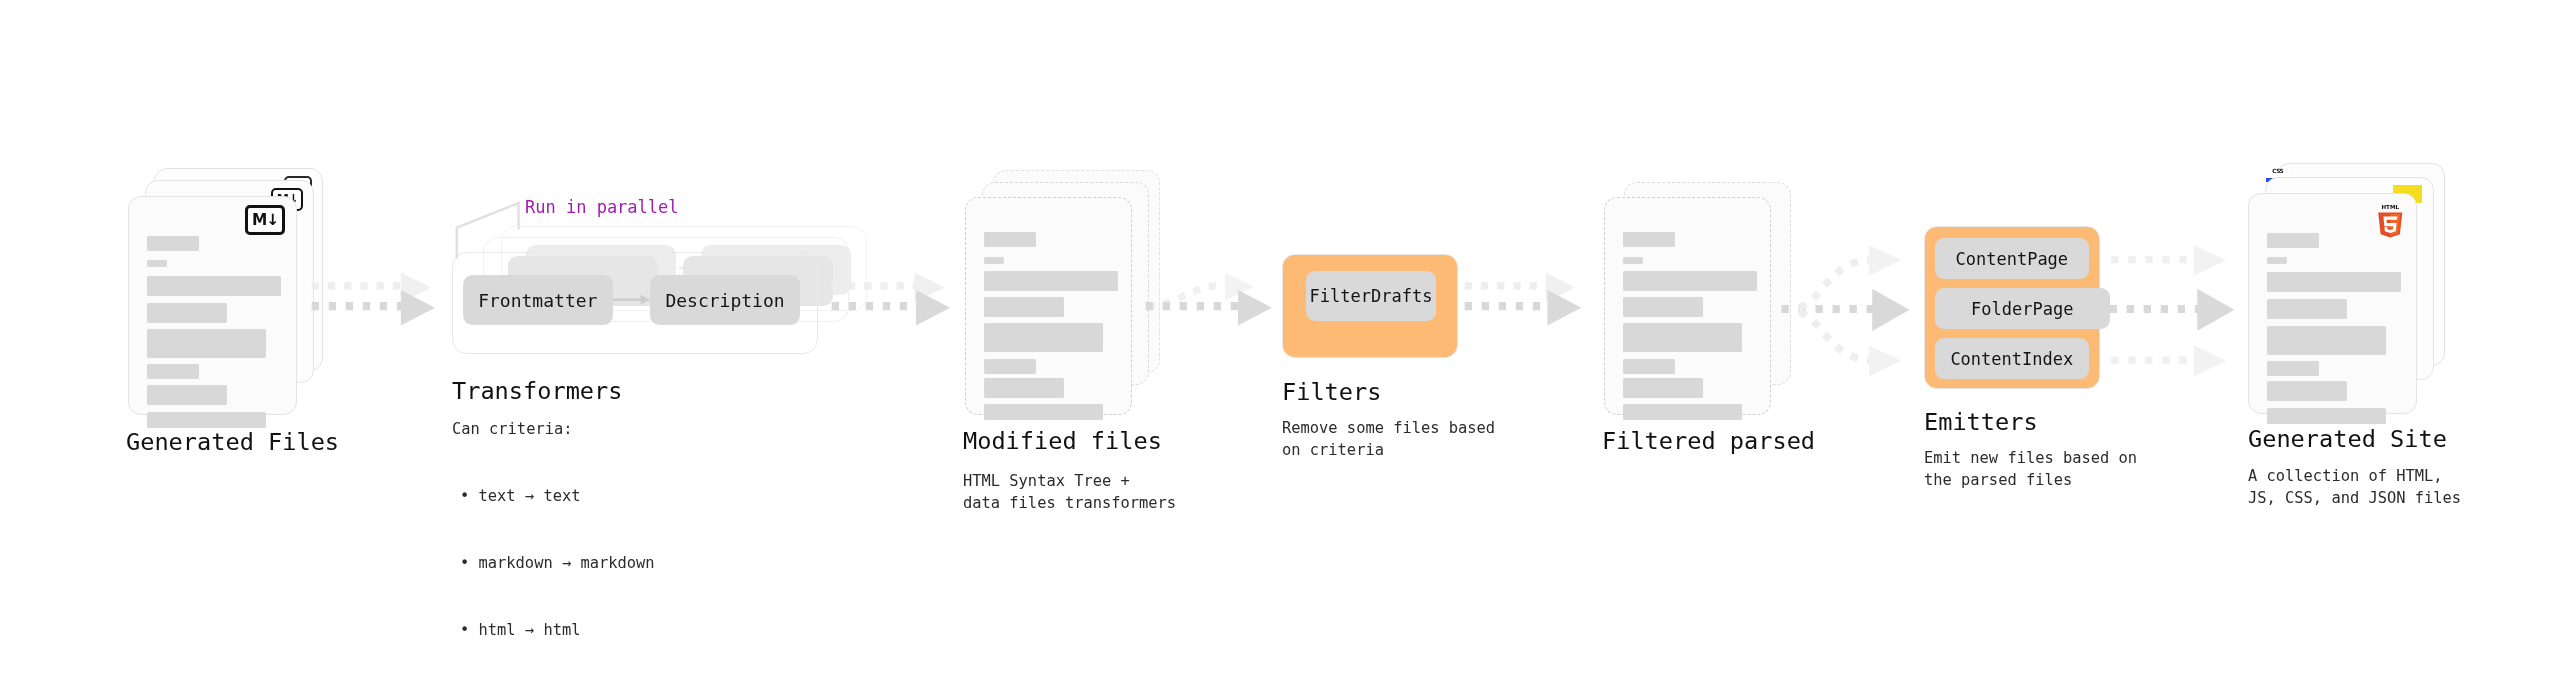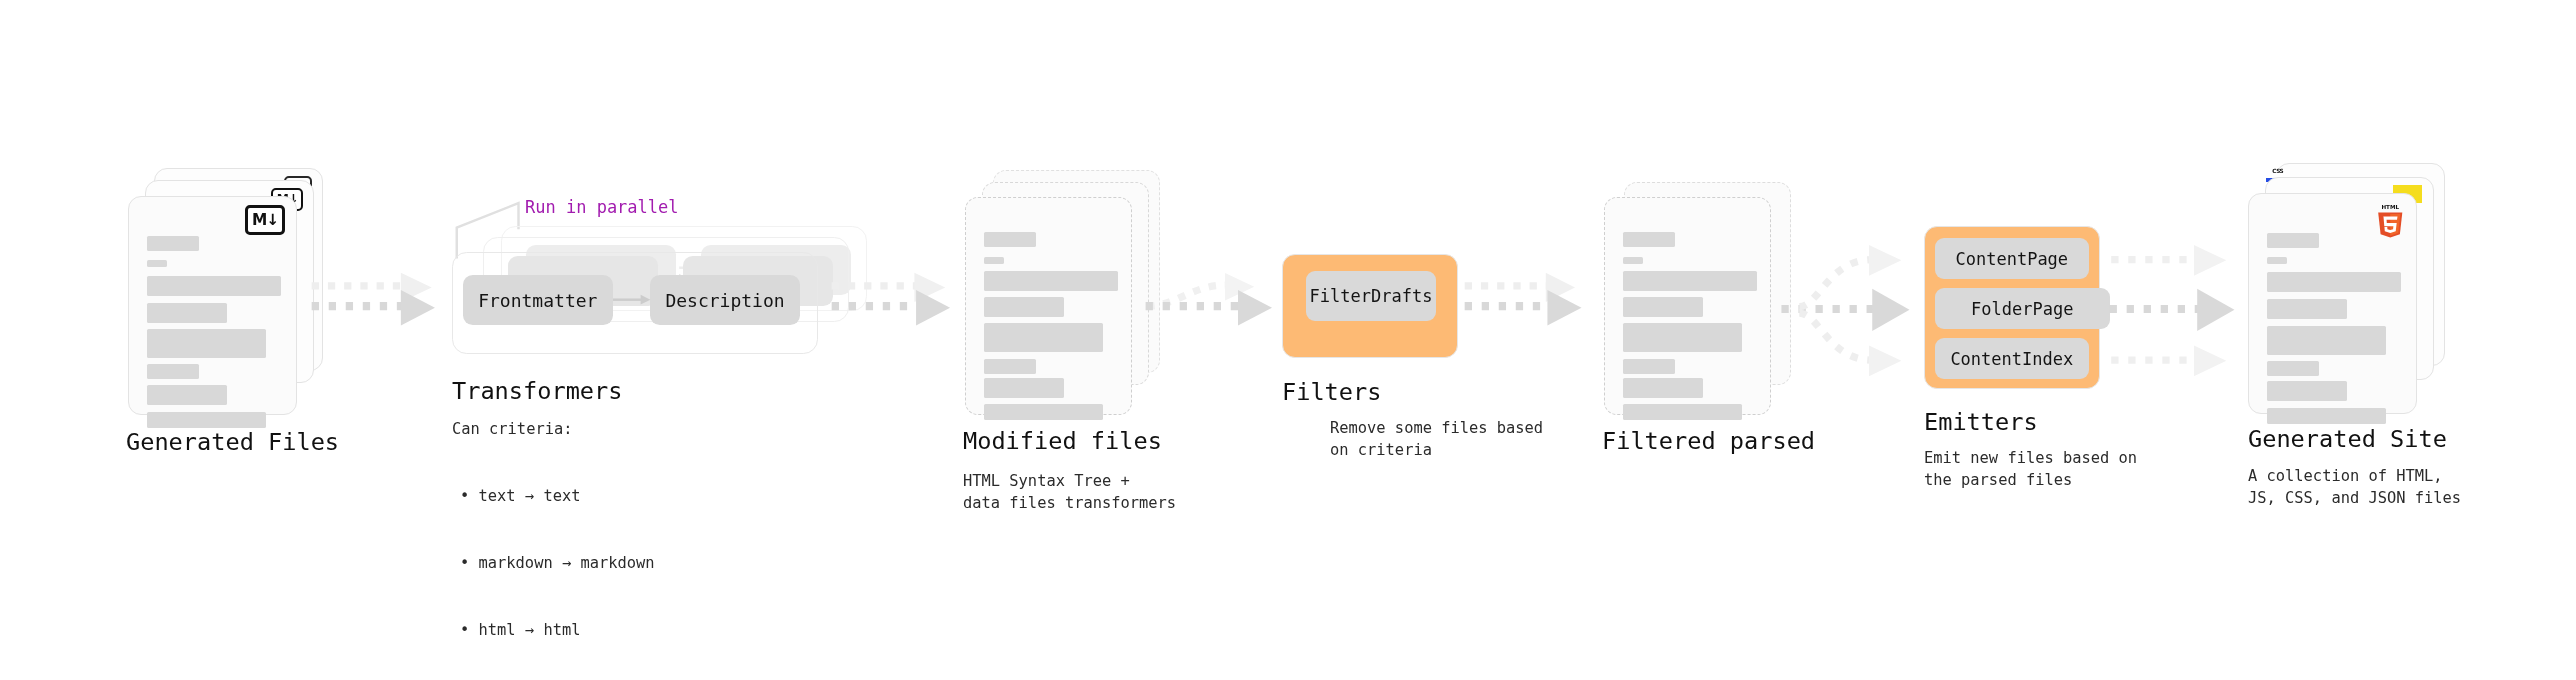--- a/index.html
+++ b/index.html
@@ -242,21 +242,21 @@
       </g>
       <polygon points="116,27 158,49 116,71" fill="#d9d9d9"></polygon>
     </svg>
   </div>
 
   <div class="node">
     <div class="panel" style="left:1282px;top:254px;width:176px;height:104px;">
       <div class="pill" style="left:23px;top:16px;width:130px;height:50px;">FilterDrafts</div>
     </div>
     <div class="stage-title" style="left:1282px;top:378px;">Filters</div>
-    <div class="stage-caption" style="left:1282px;top:417px;margin-left:48px;">Remove some files based
+    <div class="stage-caption" style="left:1282px;top:417px;">Remove some files based
 on criteria</div>
   </div>
 
   <div class="conn" style="left:1463px;top:268px;">
     <svg width="138" height="73" viewBox="0 0 170 90">
       <g stroke="#eeeeee" stroke-width="9" stroke-dasharray="9 11">
         <line x1="2" y1="22" x2="108" y2="22"></line>
       </g>
       <polygon points="102,6 138,24 102,42" fill="#f0f0f0"></polygon>
       <g stroke="#d8d8d8" stroke-width="10" stroke-dasharray="9 12">

